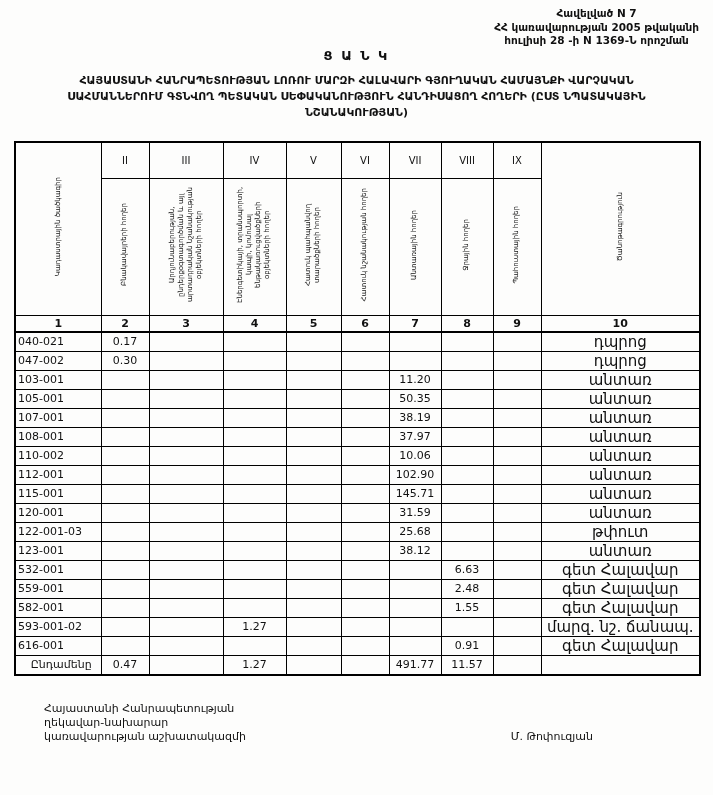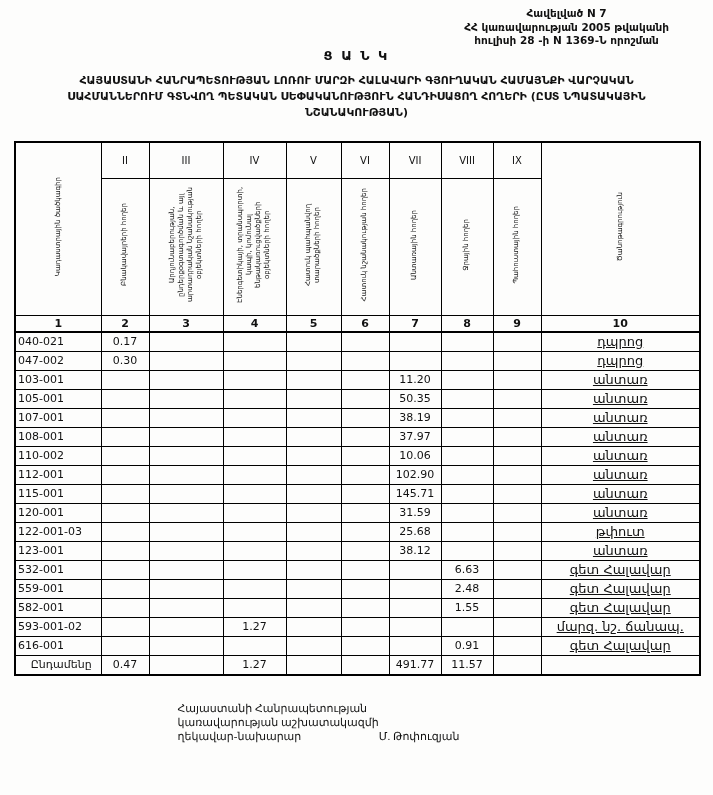--- a/index.html
+++ b/index.html
@@ -6,21 +6,21 @@
   body {
     width: 713px; height: 795px;
     background: #fdfdfc;
     font-family: "DejaVu Sans", sans-serif;
     color: #111;
     position: relative;
     overflow: hidden;
   }
   .appendix {
     width: max-content;
-    margin: 7px 44px 0 auto;
+    margin: 7px 14px 0 auto;
     text-align: center;
     font-size: 10.5px;
     font-weight: bold;
     line-height: 1.3;
   }
   .doc-title {
     text-align: center;
     font-size: 13px;
     font-weight: bold;
     letter-spacing: 2px;
@@ -60,27 +60,26 @@
   }
   .land tr.colnum td {
     height: 15px; text-align: center;
     font-size: 11px; font-weight: bold;
     border-bottom: 2px solid #000;
     padding: 0;
   }
   .land tbody td { height: 18px; font-size: 11px; padding: 0 2px; }
   .land td.code { text-align: left; }
   .land td.num  { text-align: center; }
-  .land td.note { text-align: center; font-size: 13px; text-decoration: underline; }
+  .land td.note { text-align: center; font-size: 15px; }
   .land tr.total td.code { text-align: center; padding-left: 8px; }
   .footer {
     position: absolute; left: 0; right: 0; top: 702px;
-    display: flex; justify-content: center; align-items: flex-end;
+    display: flex; justify-content: space-between; align-items: flex-end;
     padding: 0 120px 0 44px;
-    font-family: Liberation Serif, serif;
   }
   .footer-left { font-size: 11px; line-height: 1.25; }
   .signature { font-size: 11px; }
 </style>
 </head>
 <body>
 
 <div class="appendix">
   <div>Հավելված N 7</div>
   <div>ՀՀ կառավարության 2005 թվականի</div>
@@ -356,17 +355,17 @@
         <td class="num">11.57</td>
         <td class="num"></td>
         <td class="note"></td>
       </tr>
     </tbody>
 </table>
 
 <div class="footer">
   <div class="footer-left">
     <div>Հայաստանի Հանրապետության</div>
+    <div>ղեկավար-նախարար</div>
     <div>կառավարության աշխատակազմի</div>
-    <div>ղեկավար-նախարար</div>
   </div>
   <div class="signature">Մ. Թոփուզյան</div>
 </div>
 
 </body></html>

